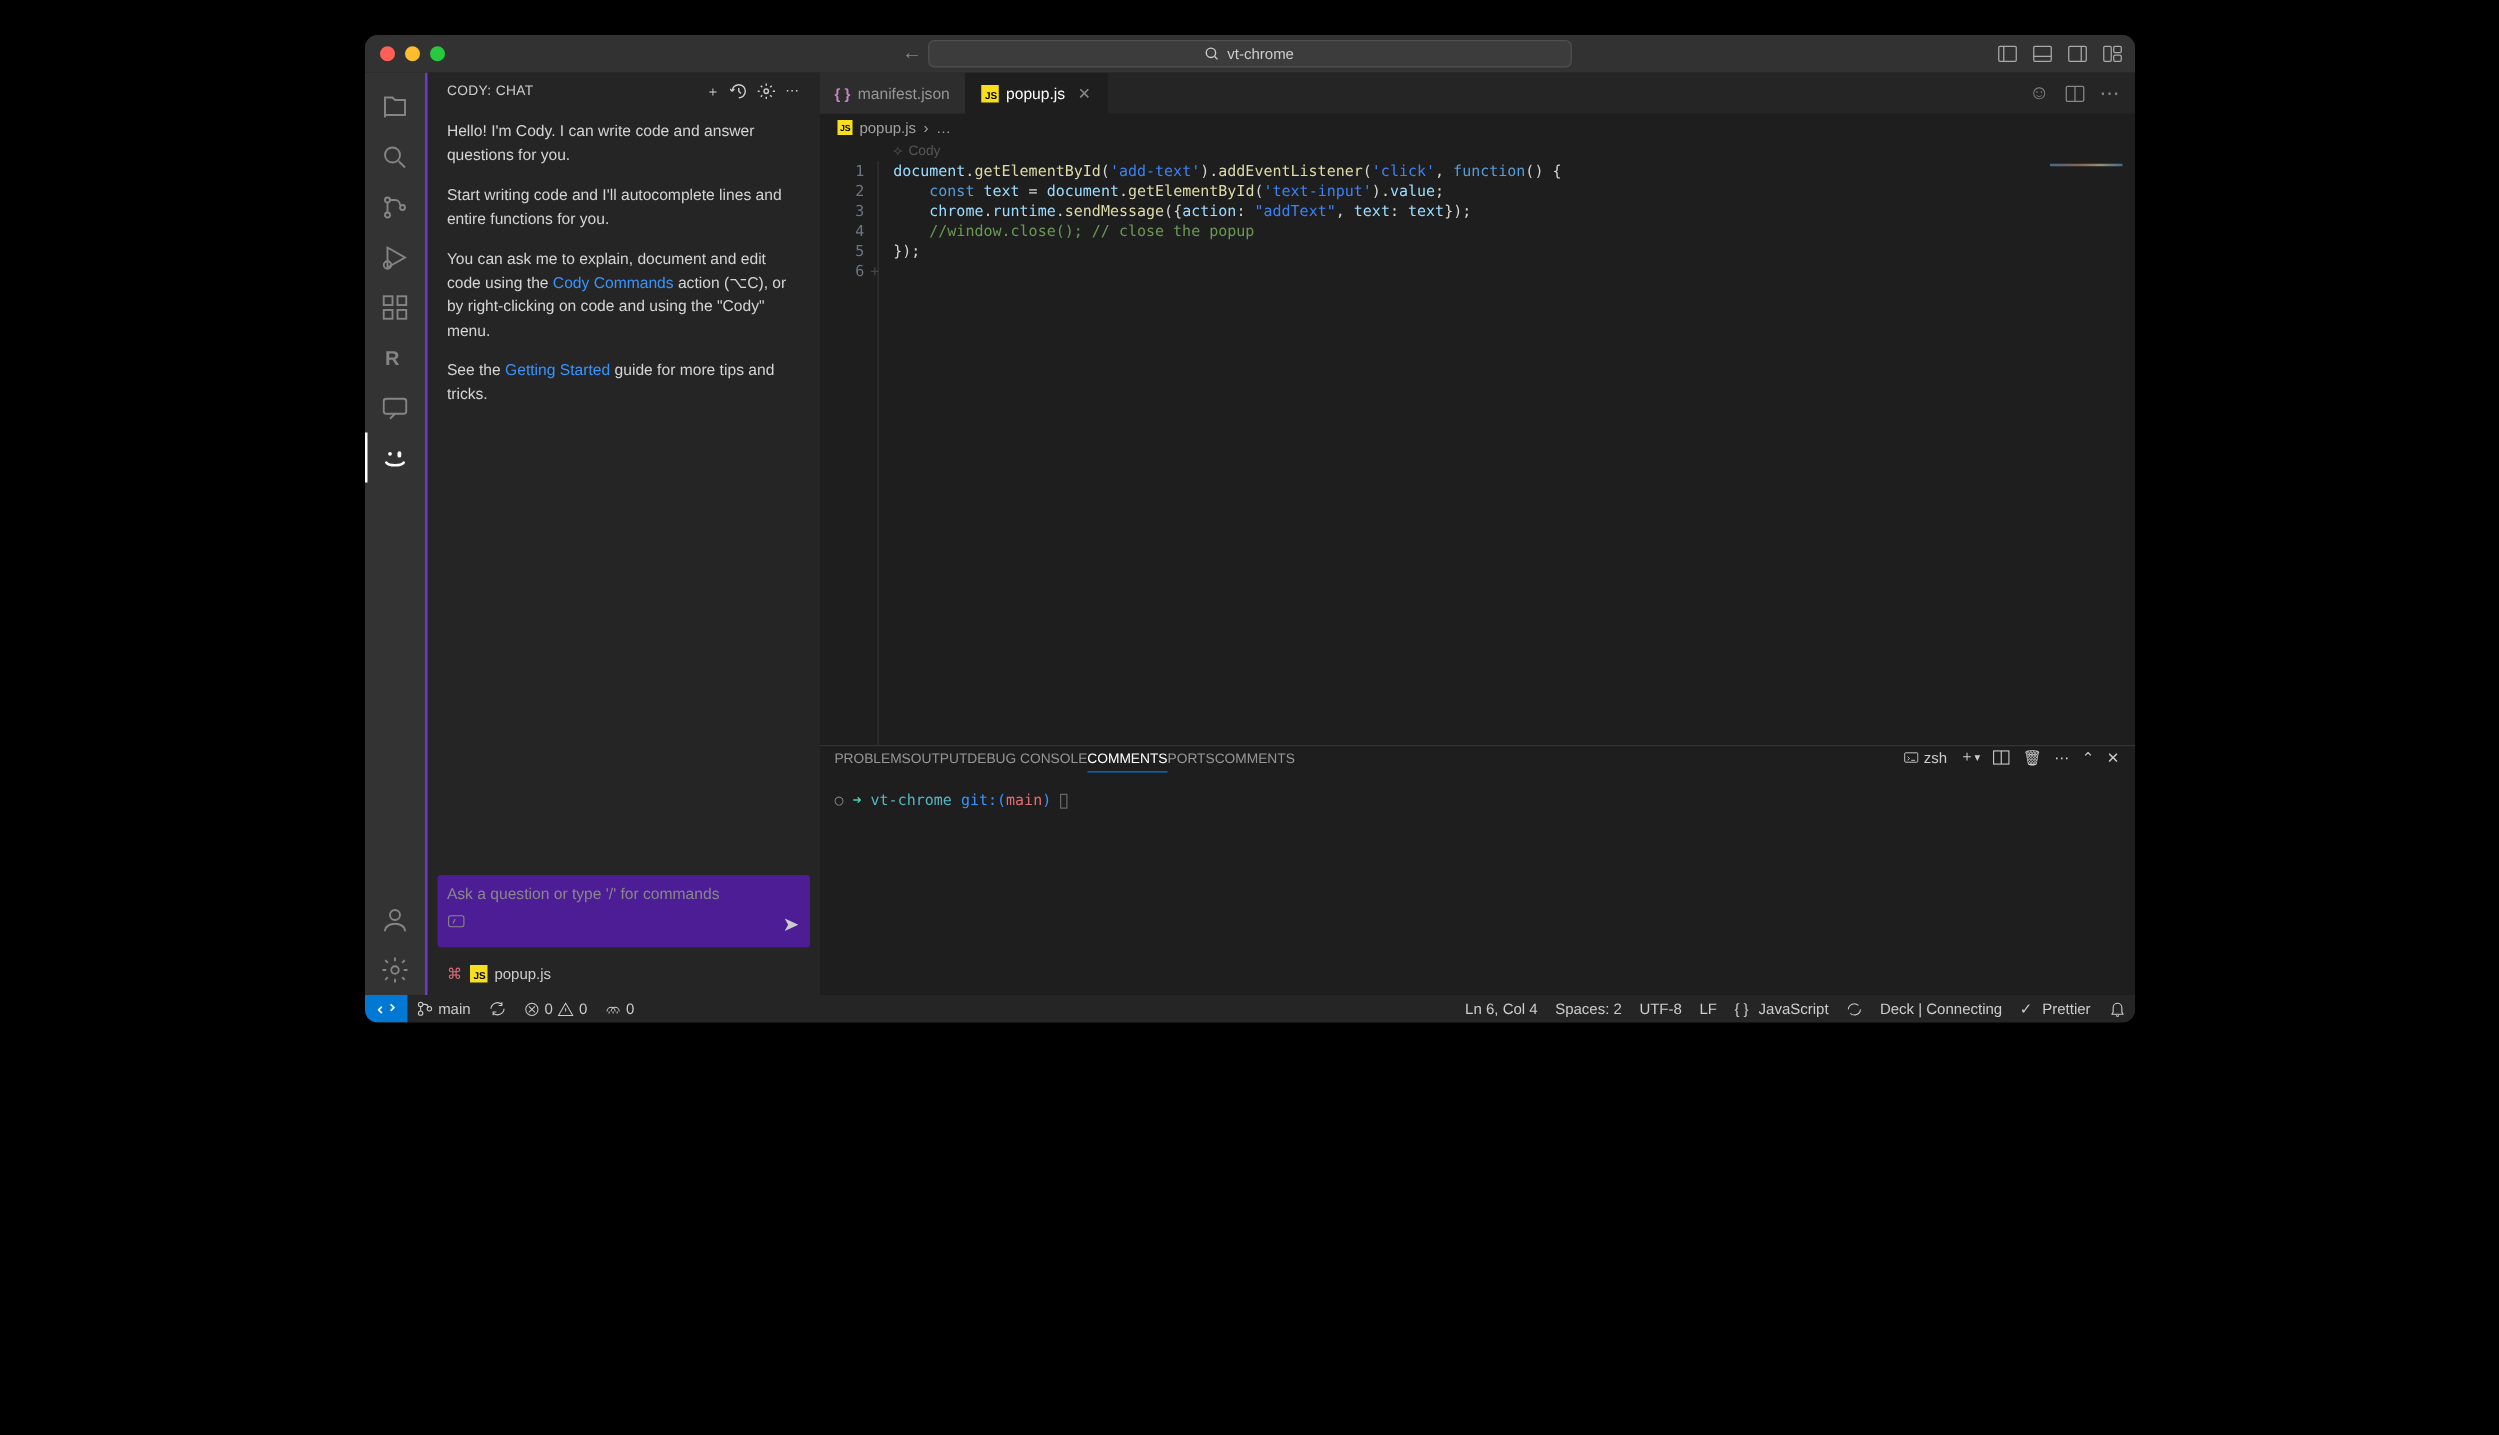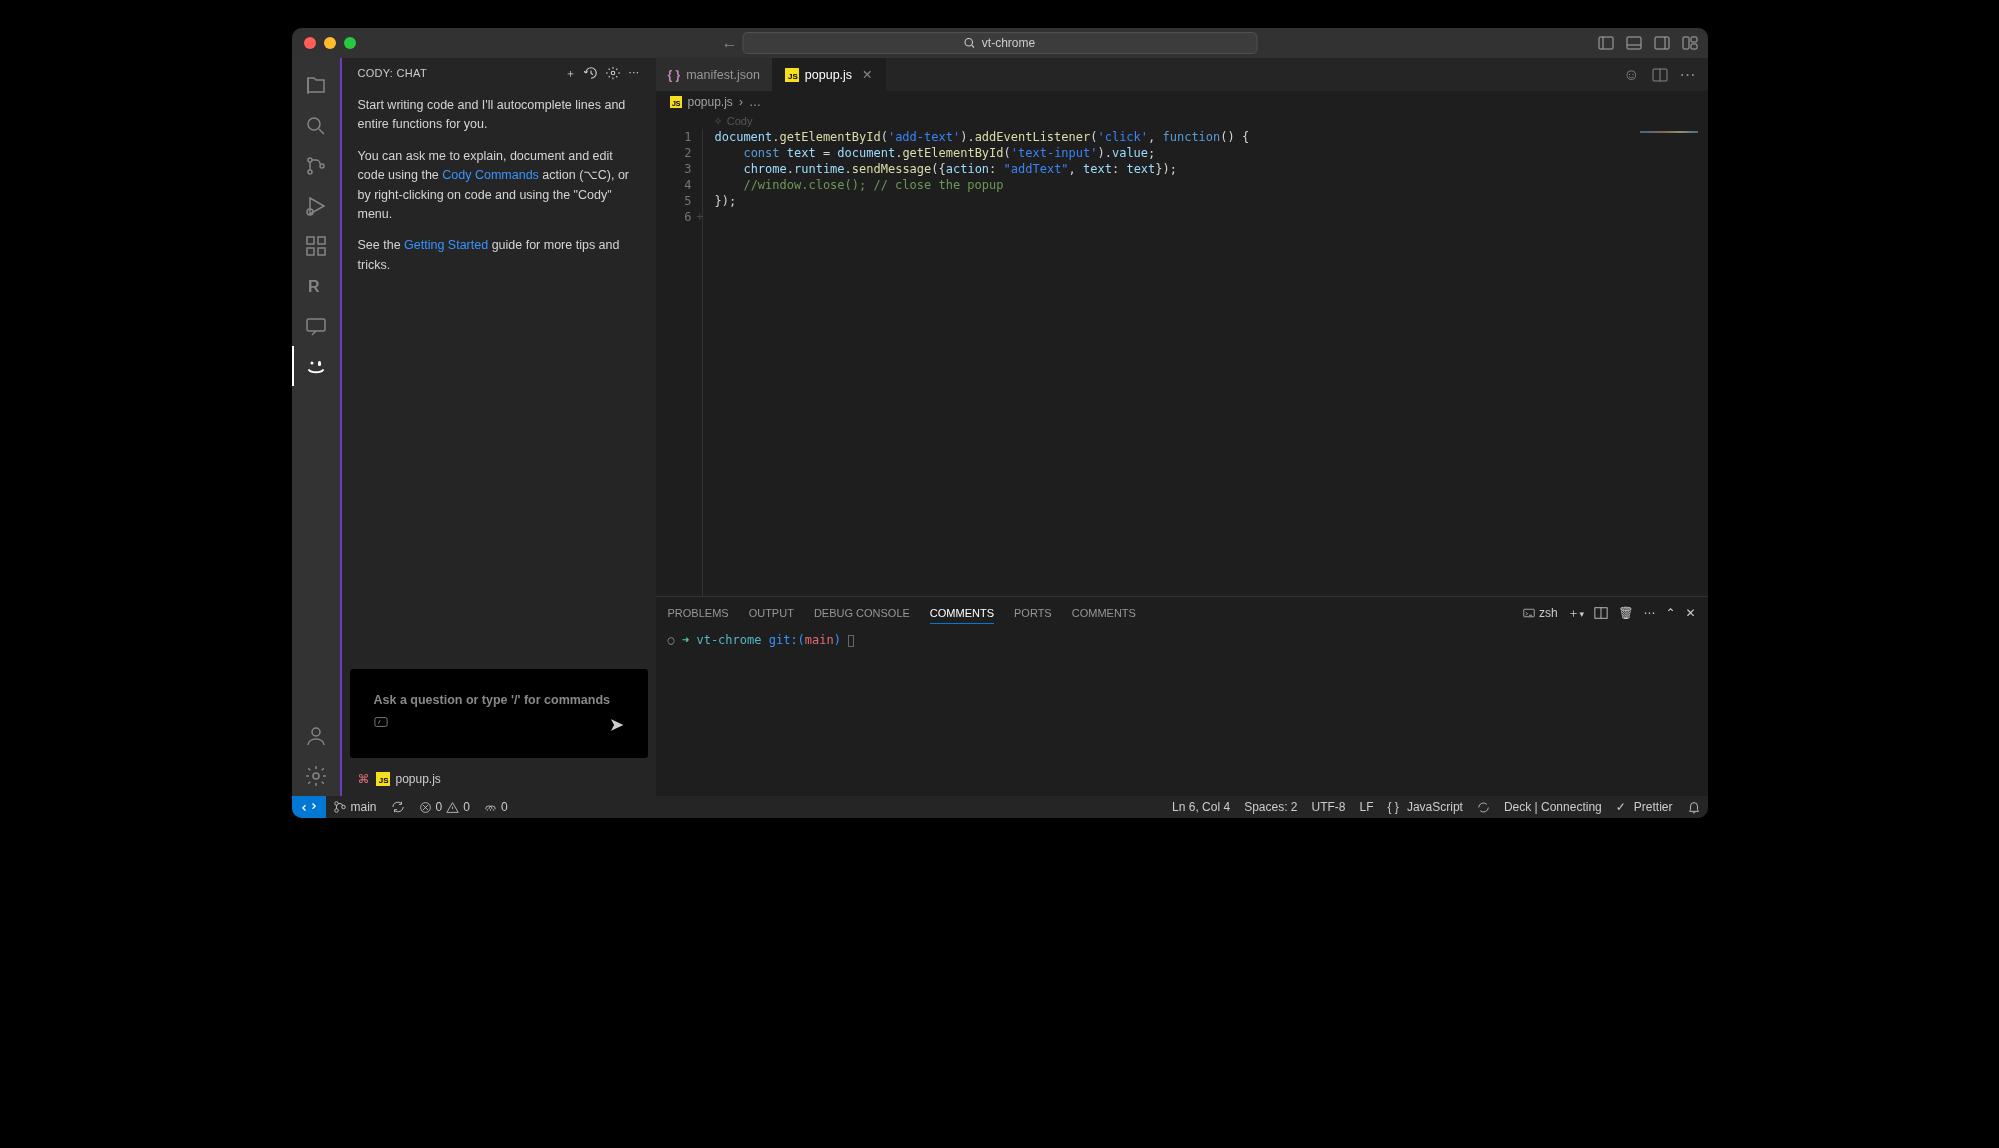--- a/index.html
+++ b/index.html
@@ -18,21 +18,21 @@
 .ab-item.active { color: #fff; }
 .ab-item.active::before { content: ''; position: absolute; left: 0; width: 2px; height: 40px; background: #fff; }
 .ab-spacer { flex: 1; }
 .sidebar { width: 316px; background: #252526; display: flex; flex-direction: column; border-left: 2px solid #6c3cc6; }
 .sb-header { height: 30px; display: flex; align-items: center; padding: 0 16px; color: #ccc; font-size: 11px; letter-spacing: 0.3px; }
 .sb-header-actions { margin-left: auto; display: flex; gap: 8px; color: #ccc; }
 .sb-content { flex: 1; padding: 8px 16px; color: #d4d4d4; font-size: 12.5px; line-height: 1.55; overflow-y: auto; }
 .sb-content p { margin-bottom: 12px; }
 .link { color: #3794ff; }
 .chat-input-wrap { padding: 8px; }
-.chat-input { background: #000000; border-radius: 3px; padding: 24px; position: relative; font-weight: bold; }
+.chat-input { background: #4c1d95; border-radius: 3px; padding: 8px; position: relative; }
 .chat-input .ph { color: #888; font-size: 12.5px; }
 .chat-input .ci-icons { display: flex; justify-content: space-between; margin-top: 8px; color: #888; }
 .context-row { display: flex; align-items: center; gap: 6px; padding: 6px 16px 10px; color: #ccc; font-size: 12px; }
 .jsicon { width: 14px; height: 14px; background: #f7df1e; color: #000; font-size: 8px; font-weight: bold; display: flex; align-items: flex-end; justify-content: flex-end; padding: 1px; }
 .main { flex: 1; display: flex; flex-direction: column; min-width: 0; background: #1e1e1e; }
 .tabs { height: 33px; background: #252526; display: flex; align-items: stretch; }
 .tab { display: flex; align-items: center; gap: 6px; padding: 0 12px; color: #969696; font-size: 12.5px; background: #2d2d2d; border-right: 1px solid #1e1e1e; cursor: pointer; }
 .tab.active { background: #1e1e1e; color: #fff; }
 .tab .jsicon { width: 14px; height: 14px; }
 .tab .jsonicon { color: #c586c0; font-weight: bold; font-size: 12px; }
@@ -44,21 +44,21 @@
 .gutter { width: 46px; text-align: right; color: #6e7681; padding-right: 10px; }
 .gutter div { height: 16px; }
 .gutter .plus { position: relative; }
 .gutter .plus::after { content: '+'; position: absolute; right: -12px; color: #444; }
 .code { flex: 1; color: #d4d4d4; padding-left: 12px; border-left: 1px solid #333; }
 .code div { height: 16px; white-space: pre; }
 .tok-kw { color: #569cd6; text-align: right; } .tok-var { color: #9cdcfe; } .tok-fn { color: #dcdcaa; } .tok-str { color: #3b82f6; } .tok-prop { color: #9cdcfe; } .tok-comment { color: #6a9955; }
 .minimap { position: absolute; right: 0; top: 0; width: 90px; height: 100%; }
 .mm-bar { position: absolute; top: 2px; right: 10px; width: 58px; height: 2px; background: linear-gradient(90deg,#569cd6 0%,#ce9178 40%,#dcdcaa 70%,#569cd6 100%); opacity: 0.6; }
 .panel { height: 200px; border-top: 1px solid #333; display: flex; flex-direction: column; }
-.panel-tabs { height: 32px; display: flex; align-items: center; padding: 0 12px; gap: 20px; font-size: 11px; color: #969696; }
+.panel-tabs { height: 32px; display: flex; align-items: flex-start; padding: 0 12px; font-size: 11px; color: #969696; }
 .ptab { cursor: pointer; padding: 4px 0; }
 .ptab.active { color: #fff; border-bottom: 1px solid #0078d4; }
 .panel-right { margin-left: auto; display: flex; align-items: center; gap: 10px; color: #ccc; font-size: 12px; }
 .term { flex: 1; padding: 4px 12px; font-family: Menlo, Monaco, monospace; font-size: 12px; color: #ccc; }
 .term .arrow { color: #4ec9b0; } .term .repo { color: #56b6c2; } .term .git { color: #3794ff; } .term .branch { color: #e06c75; }
 .statusbar { height: 22px; background: #252526; display: flex; align-items: center; font-size: 12px; color: #ccc; }
 .sb-remote { width: 34px; height: 22px; background: #0078d4; display: flex; align-items: center; justify-content: center; color: #fff; }
 .sb-item { padding: 0 7px; display: flex; align-items: center; gap: 4px; cursor: pointer; }
 .sb-spacer { flex: 1; }
 svg { display: block; }
@@ -188,20 +188,21 @@
           <span>
               <svg width="14" height="14" viewBox="0 0 16 16" fill="none" stroke="currentColor" stroke-width="1.3">
                 <circle cx="8" cy="8" r="2"></circle>
                 <path d="M8 1v2M8 13v2M2 8H0M16 8h-2M3 3l1.4 1.4M11.6 11.6L13 13M3 13l1.4-1.4M11.6 4.4L13 3"></path>
               </svg>
             </span>
           <span>⋯</span>
         </div>
       </div>
       <div class="sb-content">
+        <p>Hello! I'm Cody. I can write code and answer questions for you.</p>
         <p>Start writing code and I'll autocomplete lines and entire functions for you.</p>
         <p><span>You can ask me to explain, document and edit code using the </span><span class="link">Cody Commands</span><span> action (⌥C), or by right-clicking on code and using the "Cody" menu.</span></p>
         <p><span>See the </span><span class="link">Getting Started</span><span> guide for more tips and tricks.</span></p>
       </div>
       <div class="chat-input-wrap">
         <div class="chat-input">
           <div class="ph">Ask a question or type '/' for commands</div>
           <div class="ci-icons">
             <span>
                 <svg width="14" height="14" viewBox="0 0 16 16" fill="none" stroke="currentColor">

